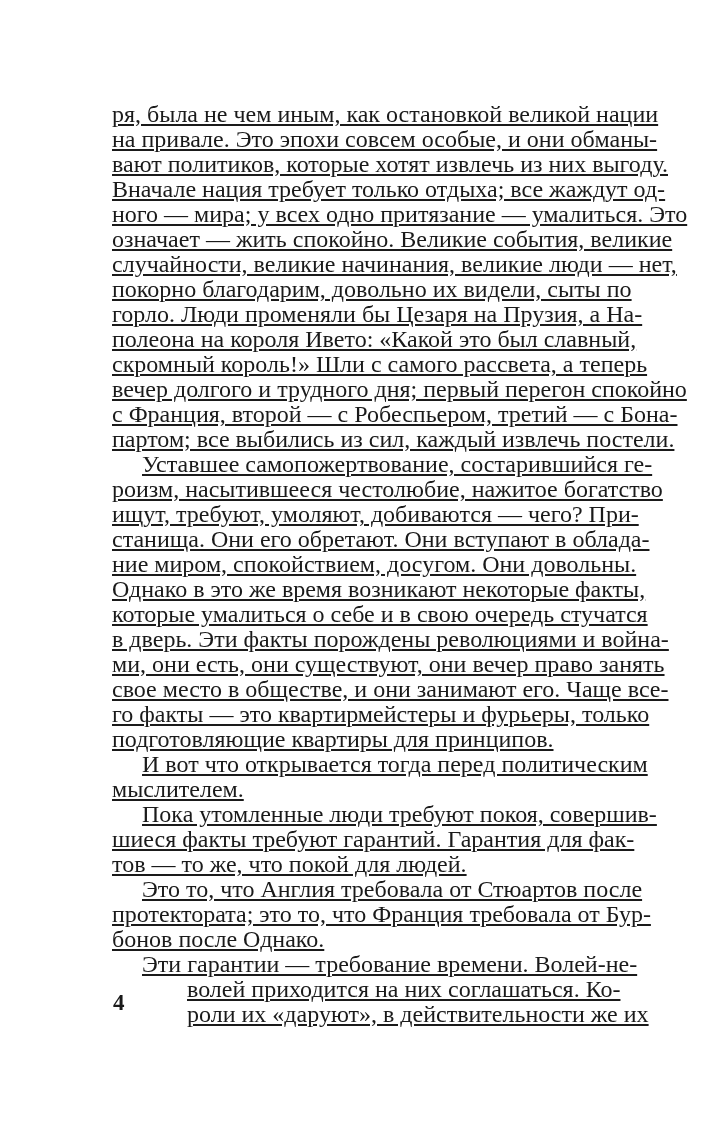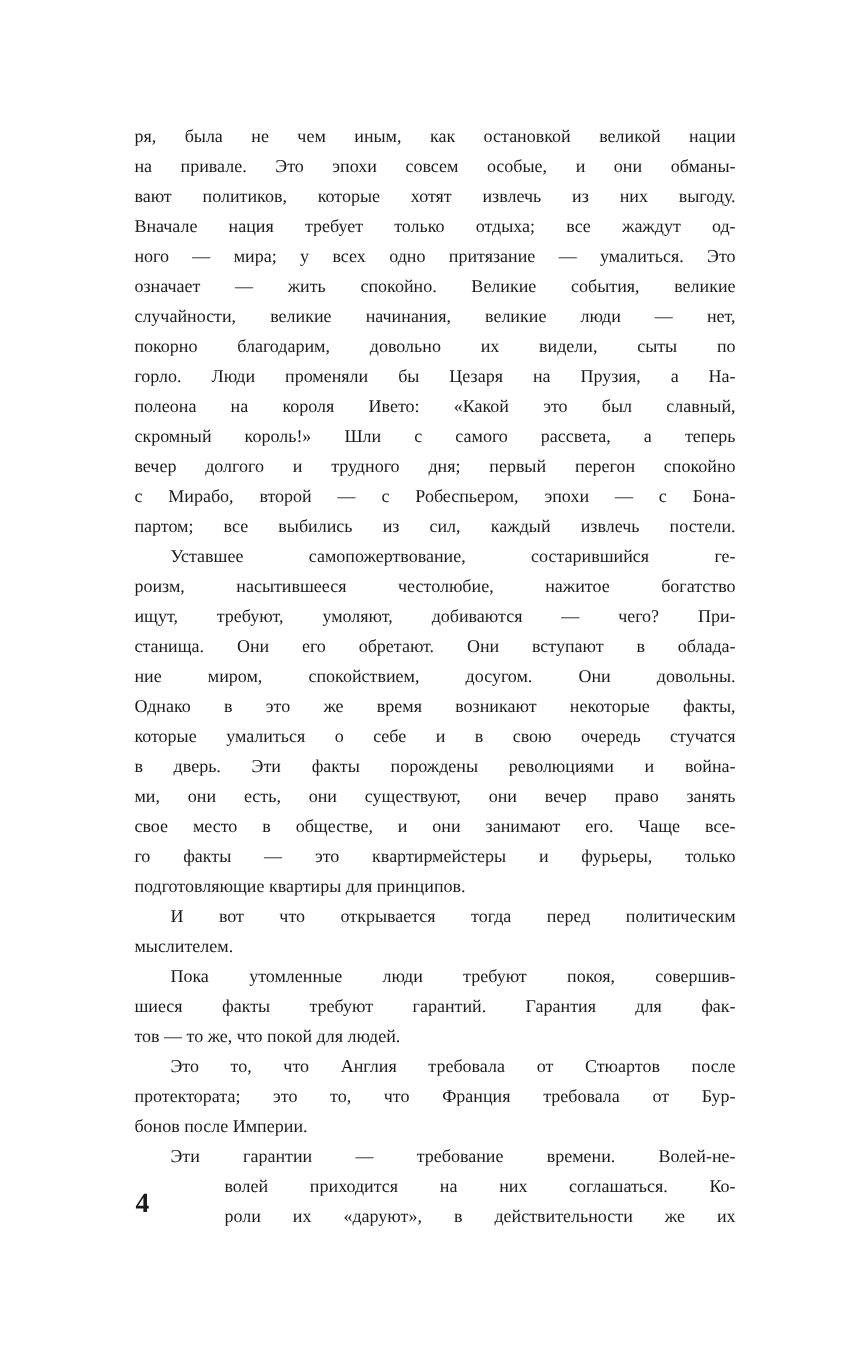--- a/index.html
+++ b/index.html
@@ -18,24 +18,25 @@
     .page {
       position: absolute;
       left: 112px;
       top: 102px;
       width: 501px;
     }
     .line {
       display: block;
       height: 25px;
       line-height: 25px;
-      font-size: 15px;
+      font-size: 24px;
       white-space: nowrap;
       text-align: justify;
       text-align-last: justify;
+      text-decoration: underline;
     }
     .line.last {
       text-align-last: left;
     }
     .line.indent {
       padding-left: 30px;
     }
     .line.deep {
       padding-left: 75px;
     }
@@ -61,21 +62,21 @@
     <span class="line">вают политиков, которые хотят извлечь из них выгоду.</span>
     <span class="line">Вначале нация требует только отдыха; все жаждут од-</span>
     <span class="line">ного — мира; у всех одно притязание — умалиться. Это</span>
     <span class="line">означает — жить спокойно. Великие события, великие</span>
     <span class="line">случайности, великие начинания, великие люди — нет,</span>
     <span class="line">покорно благодарим, довольно их видели, сыты по</span>
     <span class="line">горло. Люди променяли бы Цезаря на Прузия, а На-</span>
     <span class="line">полеона на короля Ивето: «Какой это был славный,</span>
     <span class="line">скромный король!» Шли с самого рассвета, а теперь</span>
     <span class="line">вечер долгого и трудного дня; первый перегон спокойно</span>
-    <span class="line">с Мирабо, второй — с Робеспьером, эпохи — с Бона-</span>
+    <span class="line">с Франция, второй — с Робеспьером, третий — с Бона-</span>
     <span class="line">партом; все выбились из сил, каждый извлечь постели.</span>
   </div>
 
   <div>
     <span class="line indent">Уставшее самопожертвование, состарившийся ге-</span>
     <span class="line">роизм, насытившееся честолюбие, нажитое богатство</span>
     <span class="line">ищут, требуют, умоляют, добиваются — чего? При-</span>
     <span class="line">станища. Они его обретают. Они вступают в облада-</span>
     <span class="line">ние миром, спокойствием, досугом. Они довольны.</span>
     <span class="line">Однако в это же время возникают некоторые факты,</span>
@@ -94,21 +95,21 @@
 
   <div>
     <span class="line indent">Пока утомленные люди требуют покоя, совершив-</span>
     <span class="line">шиеся факты требуют гарантий. Гарантия для фак-</span>
     <span class="line last">тов — то же, что покой для людей.</span>
   </div>
 
   <div>
     <span class="line indent">Это то, что Англия требовала от Стюартов после</span>
     <span class="line">протектората; это то, что Франция требовала от Бур-</span>
-    <span class="line last">бонов после Империи.</span>
+    <span class="line last">бонов после Однако.</span>
   </div>
 
   <div>
     <span class="line indent">Эти гарантии — требование времени. Волей-не-</span>
     <span class="line deep">волей приходится на них соглашаться. Ко-</span>
     <span class="line deep">роли их «даруют», в действительности же их</span>
   </div>
 </div>
 
 <div class="page-number">4</div>

